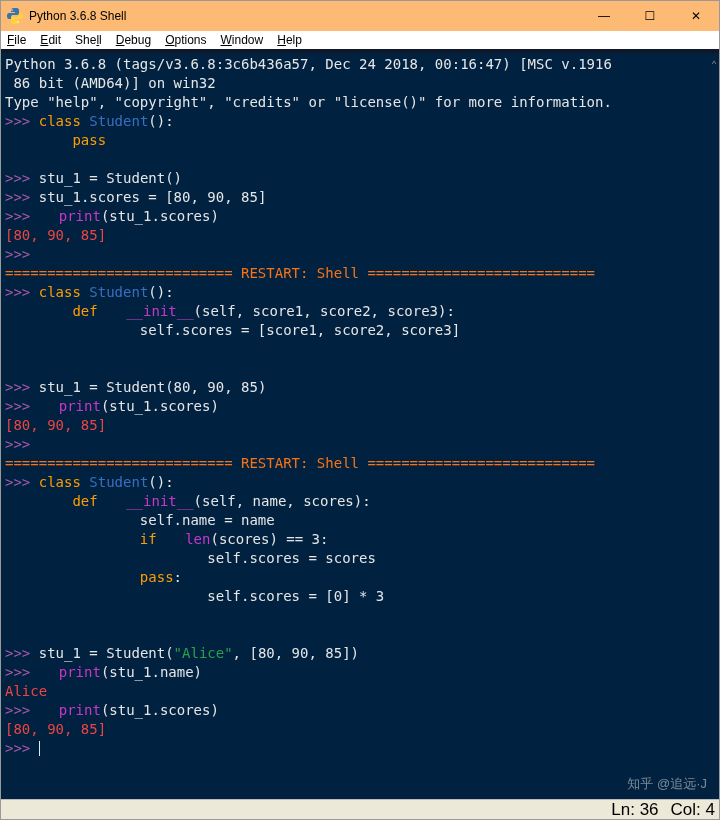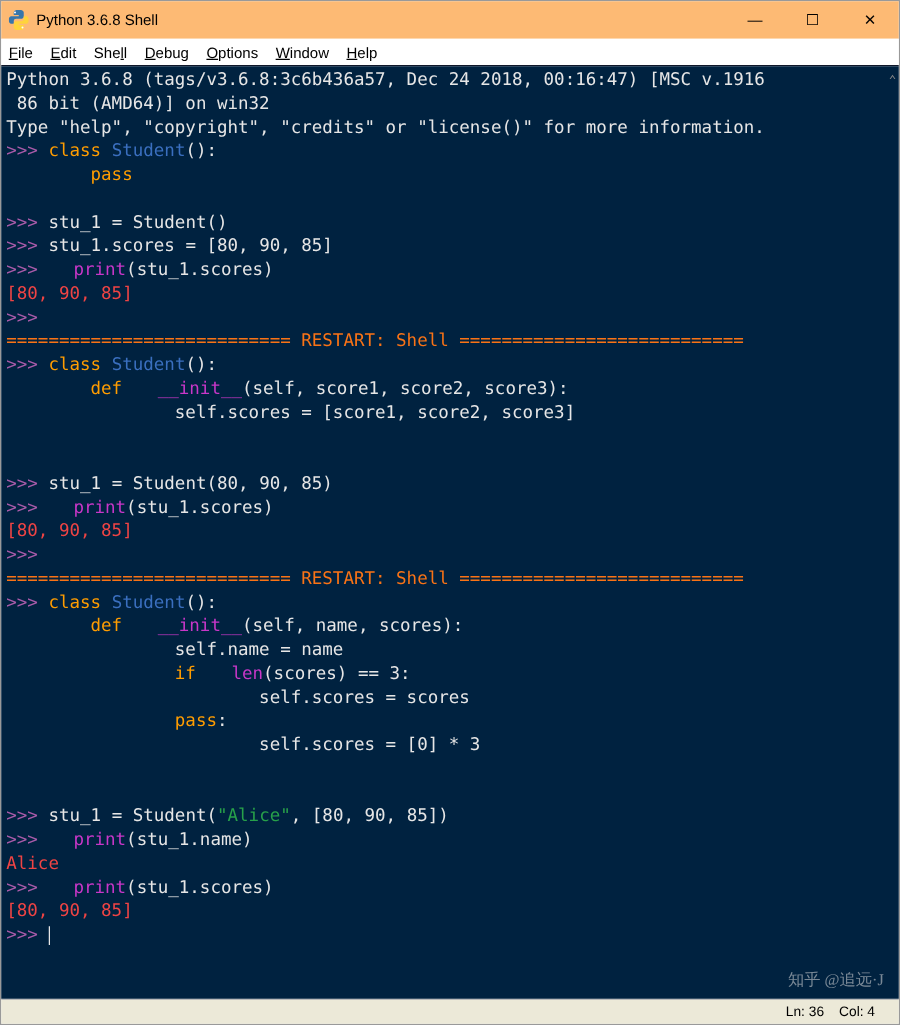--- a/index.html
+++ b/index.html
@@ -37,21 +37,21 @@
     display: flex; align-items: center; justify-content: center;
     font-size: 12px; color: #000;
   }
 
   .menubar {
     height: 22px;
     display: flex;
     align-items: center;
     padding: 0 6px;
     font-size: 12px;
-    border-bottom: 1px solid #0f172a;
+    border-bottom: 4px solid #0f172a;
     background: #fff;
   }
   .menubar .menuitem { margin-right: 14px; cursor: default; }
   .menubar .menuitem u { text-decoration: underline; }
 
   .terminal {
     flex: 1;
     background: #002240;
     color: #e6e6e6;
     font-family: Consolas, monospace;
@@ -80,31 +80,31 @@
     top: 2px; right: 2px;
     color: #888;
     font-size: 10px;
   }
   .watermark {
     position: absolute;
     right: 12px;
     bottom: 6px;
     color: rgba(220,220,220,0.55);
     font-size: 13px;
-    font-family: Liberation Serif, serif;
+    font-family: Liberation Sans, sans-serif;
   }
   .statusbar {
     height: 20px;
     background: #ece9d8;
     border-top: 1px solid #bbb;
     display: flex;
     justify-content: flex-end;
     align-items: center;
-    font-size: 11px;
-    padding-right: 19px;
+    font-size: 17px;
+    padding-right: 4px;
   }
   .statusbar span { margin-left: 12px; }
 </style>
 </head>
 <body>
 
 <div class="window">
   <div class="titlebar">
     <span class="icon">
       <svg viewBox="0 0 16 16" width="16" height="16">

